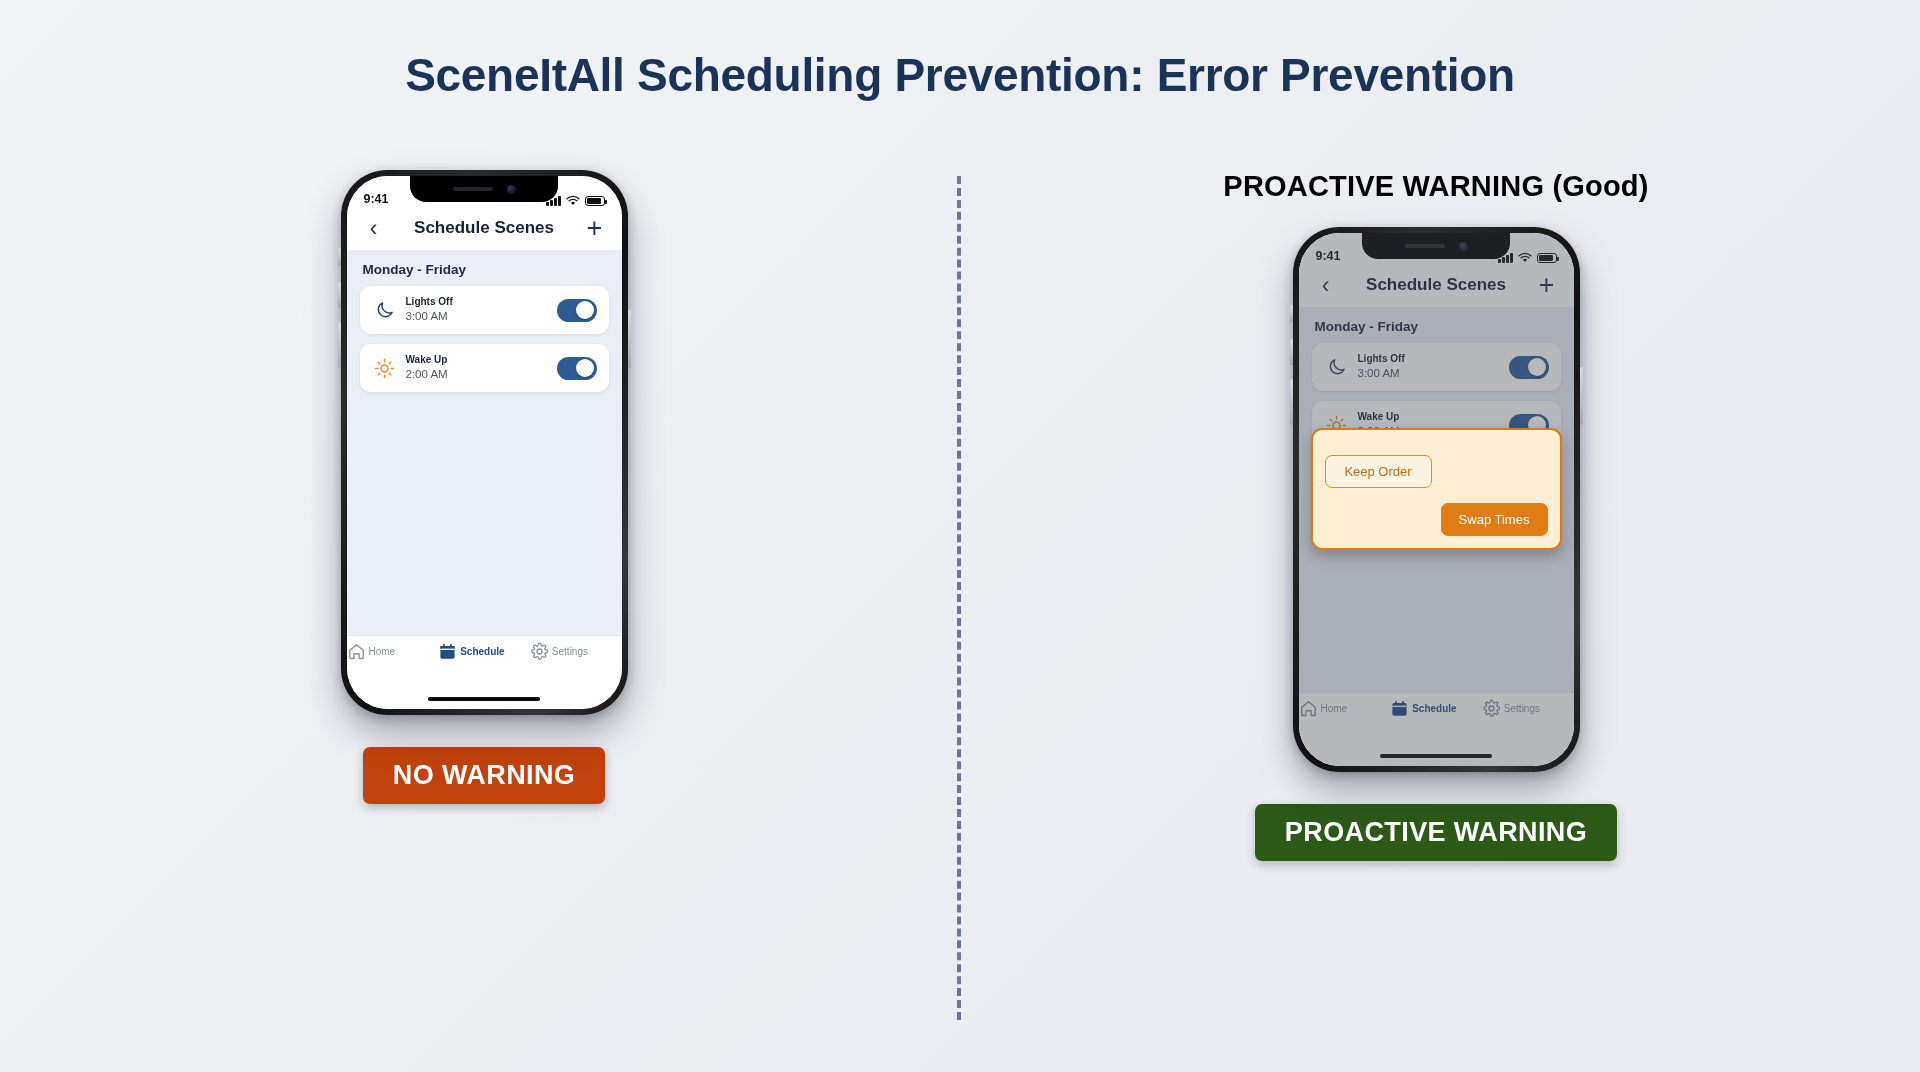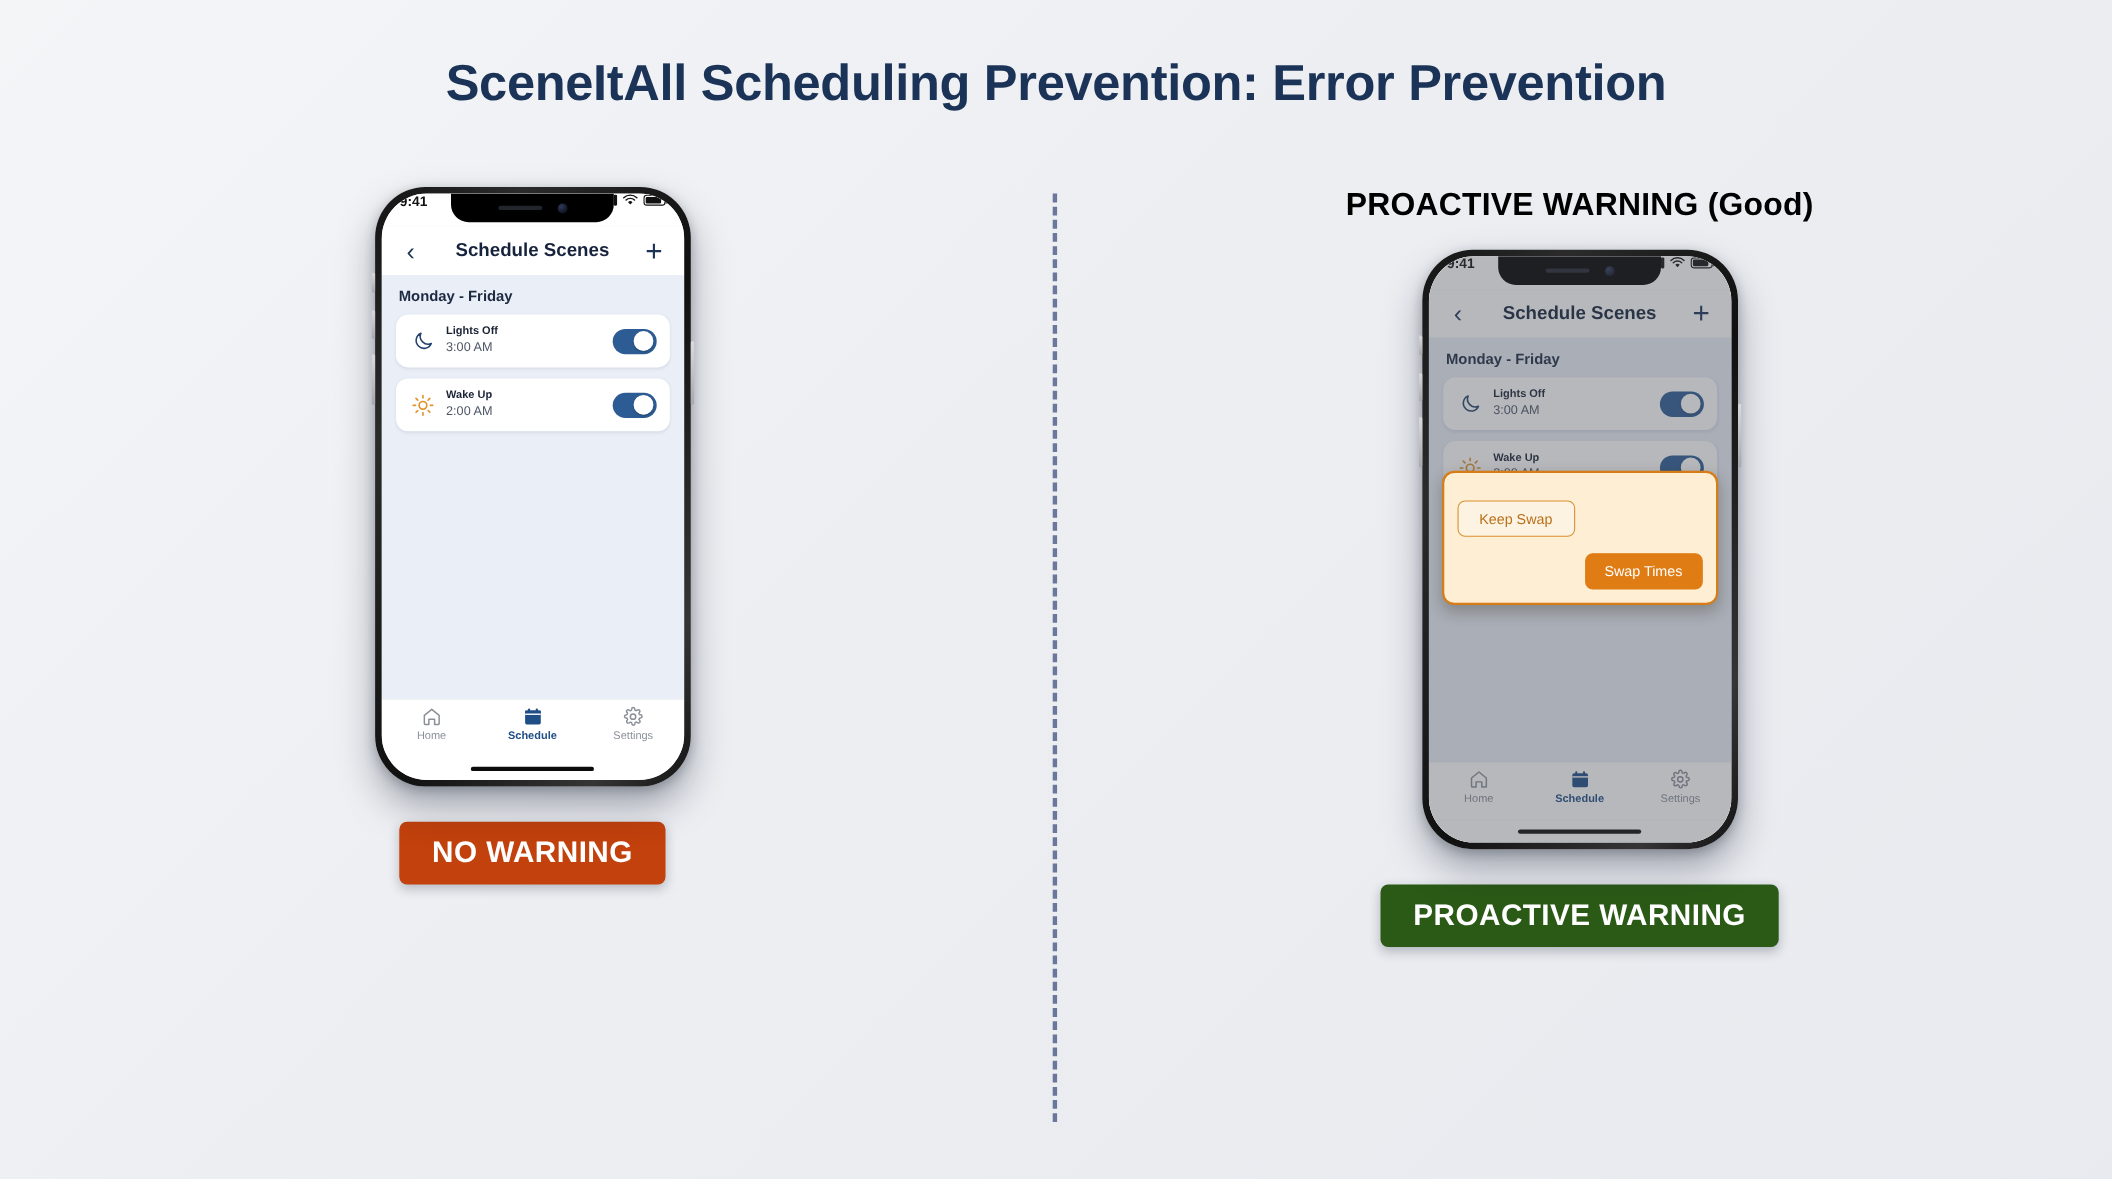--- a/index.html
+++ b/index.html
@@ -133,21 +133,21 @@
   .notch .cam {
     width: 9px; height: 9px; border-radius: 50%;
     background: radial-gradient(circle at 35% 32%, #2c3a5a 0%, #141a2c 60%, #05070c 100%);
   }
 
   
   .statusbar {
     height: 30px;
     background: #ffffff;
     display: flex;
-    align-items: flex-start;
+    align-items: flex-end;
     justify-content: space-between;
     padding: 0 17px;
     font-size: 12.5px;
     font-weight: bold;
     color: #111;
     flex: none;
     position: relative;
     z-index: 20;
   }
   .status-right { display: flex; align-items: center; gap: 5px; }
@@ -223,21 +223,21 @@
   
   .tabbar {
     height: 54px;
     background: #ffffff;
     display: flex;
     align-items: flex-start;
     padding-top: 6px;
     flex: none;
     border-top: 1px solid #e5e8ee;
   }
-  .tab { flex: 1; display: flex; flex-direction: column; align-items: center; gap: 3px; cursor: pointer; }
+  .tab { flex: 1; display: flex; align-items: center; gap: 3px; cursor: pointer; }
   .tab-label { font-size: 10px; color: #8b8f98; }
   .tab.active .tab-label { color: #1f4e86; font-weight: bold; }
   .home-indicator-wrap { height: 20px; background: #fff; display: flex; align-items: center; justify-content: center; flex: none; }
   .home-indicator { width: 112px; height: 4.5px; border-radius: 3px; background: #0b0b0b; }
 
   
   .dim {
     position: absolute;
     inset: 0;
     background: rgba(72,78,88,0.40);
@@ -534,21 +534,21 @@
       </div>
 
       <div class="home-indicator-wrap">
         <div class="home-indicator"></div>
       </div>
 
       <div class="dim"></div>
 
       <div class="warn-dialog">
         <div class="warn-actions">
-          <div class="btn btn-keep">Keep Swap</div>
+          <div class="btn btn-keep">Keep Order</div>
           <div class="btn btn-swap">Swap Times</div>
         </div>
       </div>
 
     </div>
   </div>
 
   <div class="badge badge-good">PROACTIVE WARNING</div>
 </div>
 

